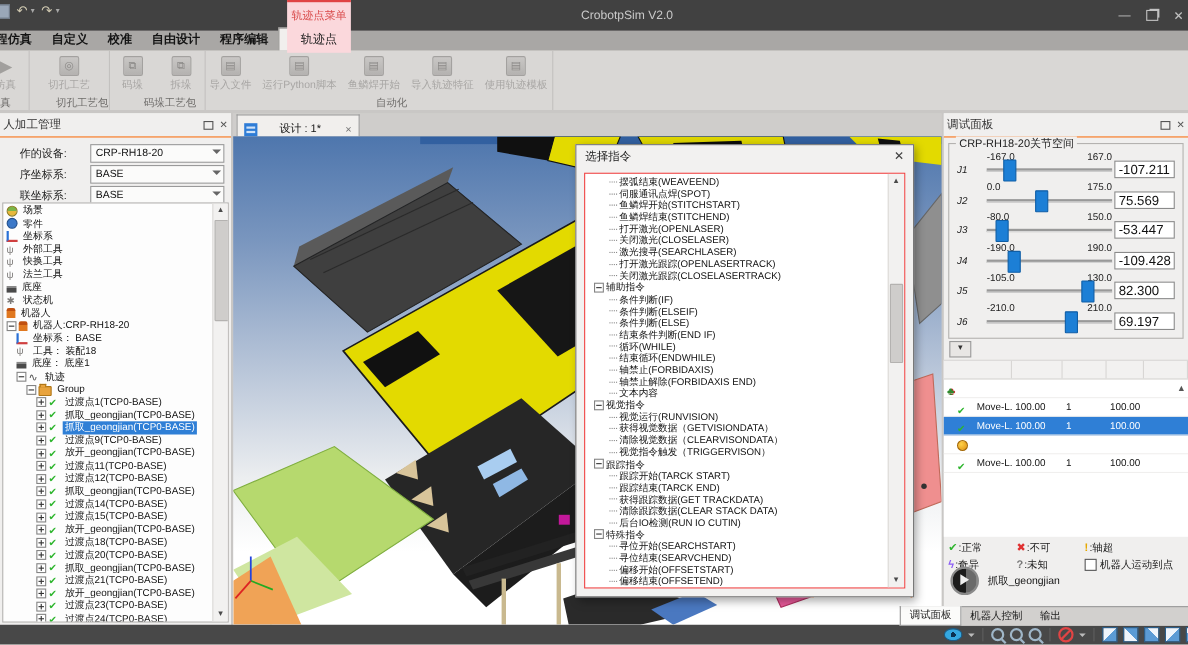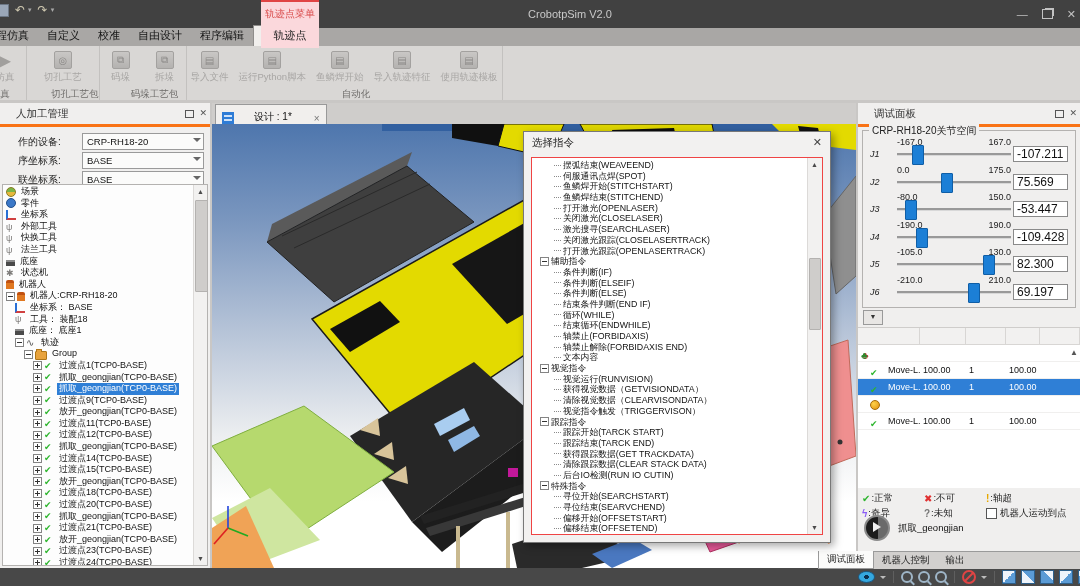--- a/index.html
+++ b/index.html
@@ -13,21 +13,21 @@
   .qat{position:absolute;left:0;top:3px;display:flex;align-items:center;gap:6px;color:#cfc8b0;font-size:12px;}
   .qat .qicon{display:inline-block;}
   .qat .sv{width:11px;height:11px;background:#9aa7b8;border:1px solid #6d7886;margin-left:-4px;}
   .qat .caret{font-size:7px;color:#a8a8a8;margin-left:-3px;}
   .apptitle{left:60px;right:0;top:0;height:28px;line-height:28px;text-align:center;color:#c9c9c9;font-size:11px;}
   .winbtns{right:4px;top:0;height:28px;display:flex;align-items:center;gap:14px;color:#c2c2c2;font-size:11px;}
   .winbtns span{cursor:default;}
   .wrestore{display:inline-block;width:9px;height:8px;border:1px solid #c2c2c2;box-shadow:2px -2px 0 -1px #c2c2c2;}
 
   
-  .tabrow{left:0;top:28px;width:1080px;height:18px;background:#a9a7a5;display:flex;align-items:flex-end;}
+  .tabrow{left:0;top:28px;width:1080px;height:18px;background:#a9a7a5;display:flex;align-items:flex-end;font-weight:bold;}
   .rtab{font-size:11px;color:#141414;padding:2px 9px 3px 9px;white-space:nowrap;}
   .rtab.active{background:#f1efed;border:1px solid #8f8d8b;border-bottom:none;}
   .rtab.first{margin-left:-13px;}
   
   .ctx{left:261px;top:0;width:58px;height:46px;background:#fbd8dc;border-top:2px solid #e04444;z-index:5;text-align:center;}
   .ctx .ctxg{color:#d94a4a;font-size:10px;margin-top:5px;}
   .ctx .ctxt{color:#222;font-size:11px;margin-top:7px;}
 
   
   .ribbon{left:0;top:46px;width:1080px;height:54px;background:#d9d7d5;border-bottom:1px solid #b3b1af;display:flex;}
@@ -41,21 +41,21 @@
   .bicon .iface{width:16px;height:16px;background:linear-gradient(#c9c7c5,#b4b2b0);border:1px solid #a3a19f;border-radius:2px;
                 display:flex;align-items:center;justify-content:center;font-size:10px;color:#8b8987;}
   .g0{width:26px;border-right:1px solid #c3c1bf;}
   .g0 .inner{margin-left:-16px;}
 
   
   .gapstrip{left:0;top:100px;width:1080px;height:3px;background:#c9c7c5;}
 
   
   .phead{height:21px;line-height:21px;font-size:10.5px;color:#333;background:#f0efee;position:relative;
-         border-bottom:3px solid #f97316;padding-left:16px;}
+         border-bottom:1px solid #f97316;padding-left:3px;}
   .phead .hicons{position:absolute;right:3px;top:0;height:21px;display:flex;align-items:center;gap:5px;color:#555;font-size:9px;}
   .hwin{display:inline-block;width:7px;height:6px;border:1px solid #555;}
 
   
   .leftpanel{left:0;top:103px;width:210px;height:465px;background:#f0efee;}
   .fields{padding:4px 0 2px 16px;}
   .frow{display:flex;align-items:center;height:17px;margin:2px 0;}
   .flabel{width:64px;font-size:10px;color:#222;padding-left:2px;white-space:nowrap;overflow:hidden;}
   .fselect{flex:1;margin-right:6px;height:15px;background:#fbfbfa;border:1px solid #9a9a9a;
            font-size:9.5px;line-height:15px;padding-left:4px;position:relative;color:#111;}
@@ -632,26 +632,26 @@
           <span class="lbl">关闭激光(CLOSELASER)</span>
         </div>
         <div class="drow" style="--d: 1;">
 
           <span class="wire"></span>
           <span class="lbl">激光搜寻(SEARCHLASER)</span>
         </div>
         <div class="drow" style="--d: 1;">
 
           <span class="wire"></span>
+          <span class="lbl">打开激光跟踪(OPENLASERTRACK)</span>
+        </div>
+        <div class="drow" style="--d: 1;">
+
+          <span class="wire"></span>
           <span class="lbl">关闭激光跟踪(CLOSELASERTRACK)</span>
-        </div>
-        <div class="drow" style="--d: 1;">
-
-          <span class="wire"></span>
-          <span class="lbl">打开激光跟踪(OPENLASERTRACK)</span>
         </div>
         <div class="drow node" style="--d: 0;">
           <span class="exp minus"></span>
 
           <span class="lbl">辅助指令</span>
         </div>
         <div class="drow" style="--d: 1;">
 
           <span class="wire"></span>
           <span class="lbl">条件判断(IF)</span>

